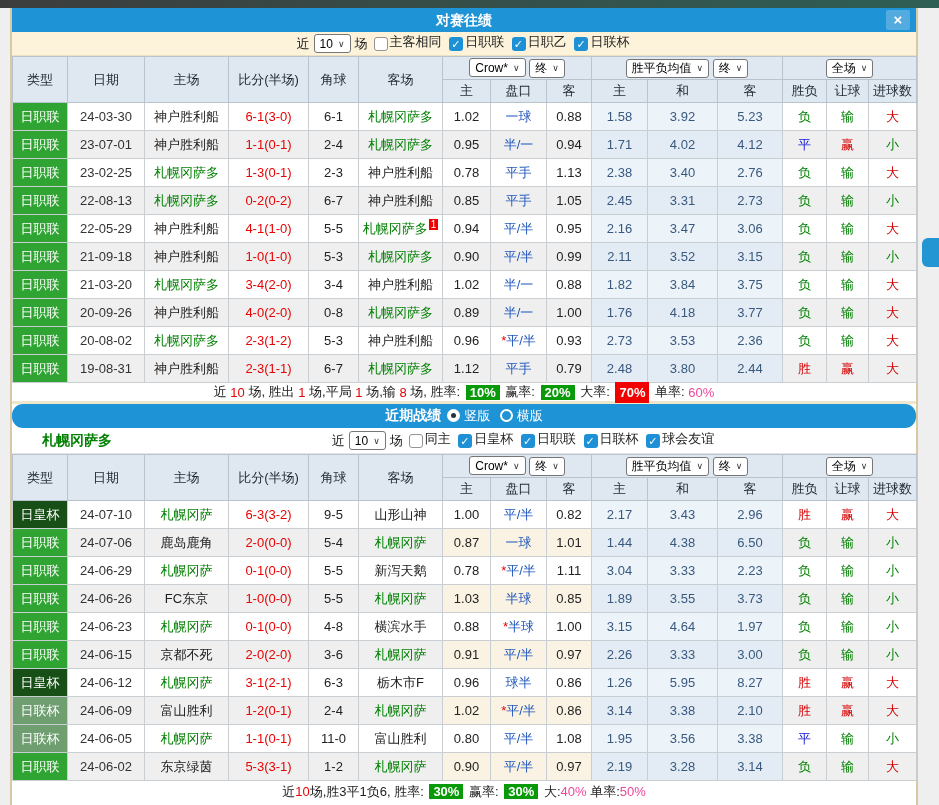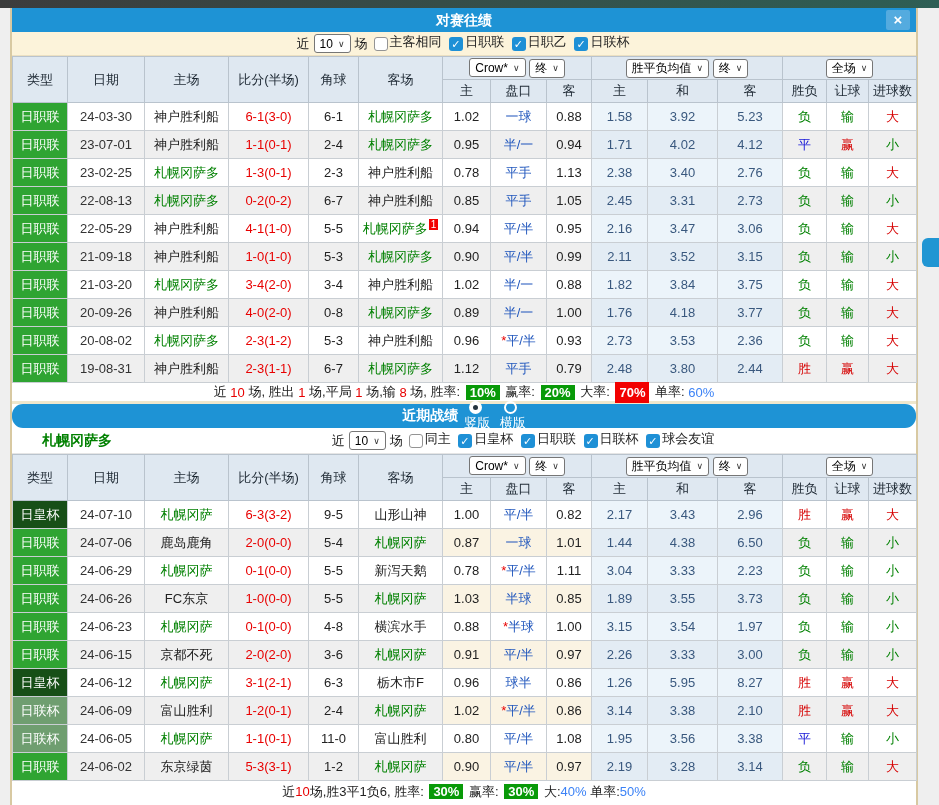--- a/index.html
+++ b/index.html
@@ -57,25 +57,25 @@
   td.res.c-blue { color:#1414d6; }
   .away-badge { background:#f20000; color:#fff; font-size:10px; padding:0 2px;
                 margin-left:1px; vertical-align:super; line-height:12px; }
   .summary { height:21px; display:flex; align-items:center; justify-content:center;
              font-size:13px; color:#222; background:#fff; }
   .summary span { white-space:pre; }
   .summary.s1 { border-bottom:3px solid #efe7cd; }
   .num-red { color:#e80000; }
   .badge-g { background:#089a08; color:#fff; font-weight:bold; padding:0 4px; margin:0 2px; }
   .badge-r { background:#f20000; color:#fff; font-weight:bold; padding:3px 4px; margin:0 2px; }
-  .pct-blue { color:#3b82f6; }
+  .pct-blue { color:#ec4899; }
   .section-bar { height:24px; background:#1e93d5; color:#fff; display:flex;
                  align-items:center; justify-content:center; font-size:13px;border-radius:11px; }
   .section-bar .bar-title { font-weight:bold; font-size:14px; }
-  .radio-item { display:inline-flex; align-items:center; margin-left:6px; cursor:pointer;flex-direction:column; }
+  .radio-item { display:inline-flex; align-items:center; margin-left:6px; cursor:pointer; }
   .radio { width:13px; height:13px; border-radius:50%; display:inline-block;
            margin-right:4px; position:relative; }
   .radio.sel { background:#fff; }
   .radio.sel::after { content:""; position:absolute; left:4px; top:4px; width:5px;
                       height:5px; border-radius:50%; background:#25343f; }
   .radio.unsel { background:transparent; border:2px solid #fff; }
   .team-filter { height:26px; background:#fff; position:relative; display:flex;
                  align-items:center; border-bottom:1px solid #e5e5e5; }
   .team-name { position:absolute; left:30px; color:#008000; font-weight:bold; font-size:14px; }
   .team-filter .filters { margin:0 auto; display:flex; align-items:center;
@@ -595,21 +595,21 @@
           <td class="type-badge t-jl">日职联</td>
           <td class="date">24-06-23</td>
           <td class="team-cell team-green">札幌冈萨</td>
           <td class="score-cell"><span>0-1</span><span>(0-0)</span></td>
           <td class="corner">4-8</td>
           <td class="team-cell"><span>横滨水手</span></td>
           <td class="odds">0.88</td>
           <td class="hcap"><span class="star">*</span>半球</td>
           <td class="odds">1.00</td>
           <td class="wdl">3.15</td>
-          <td class="wdl">3.54</td>
+          <td class="wdl">4.64</td>
           <td class="wdl">1.97</td>
           <td class="res val-colored c-green">负</td>
           <td class="res val-colored c-green">输</td>
           <td class="res val-colored c-green">小</td>
         </tr>
 
         <tr class="alt">
           <td class="type-badge t-jl">日职联</td>
           <td class="date">24-06-15</td>
           <td class="team-cell">京都不死</td>

